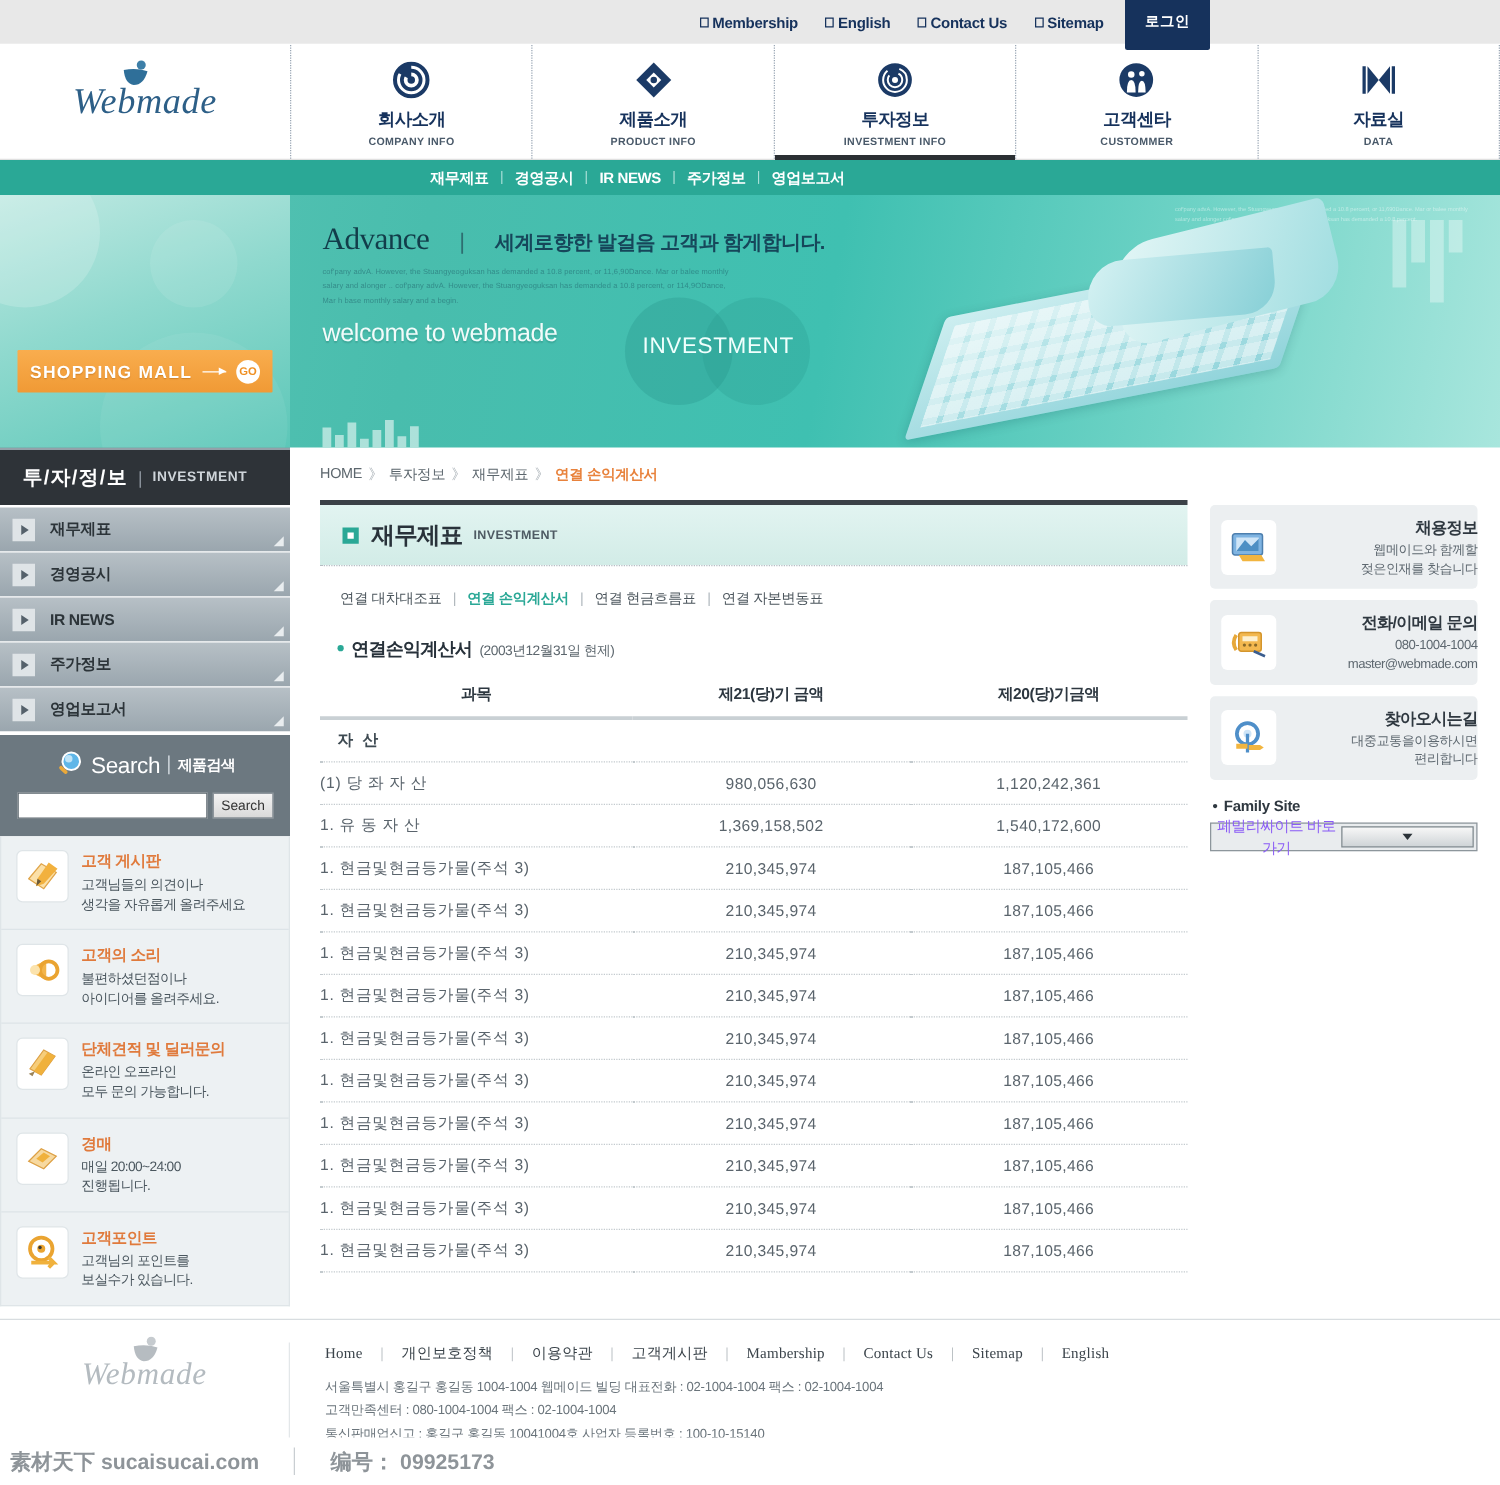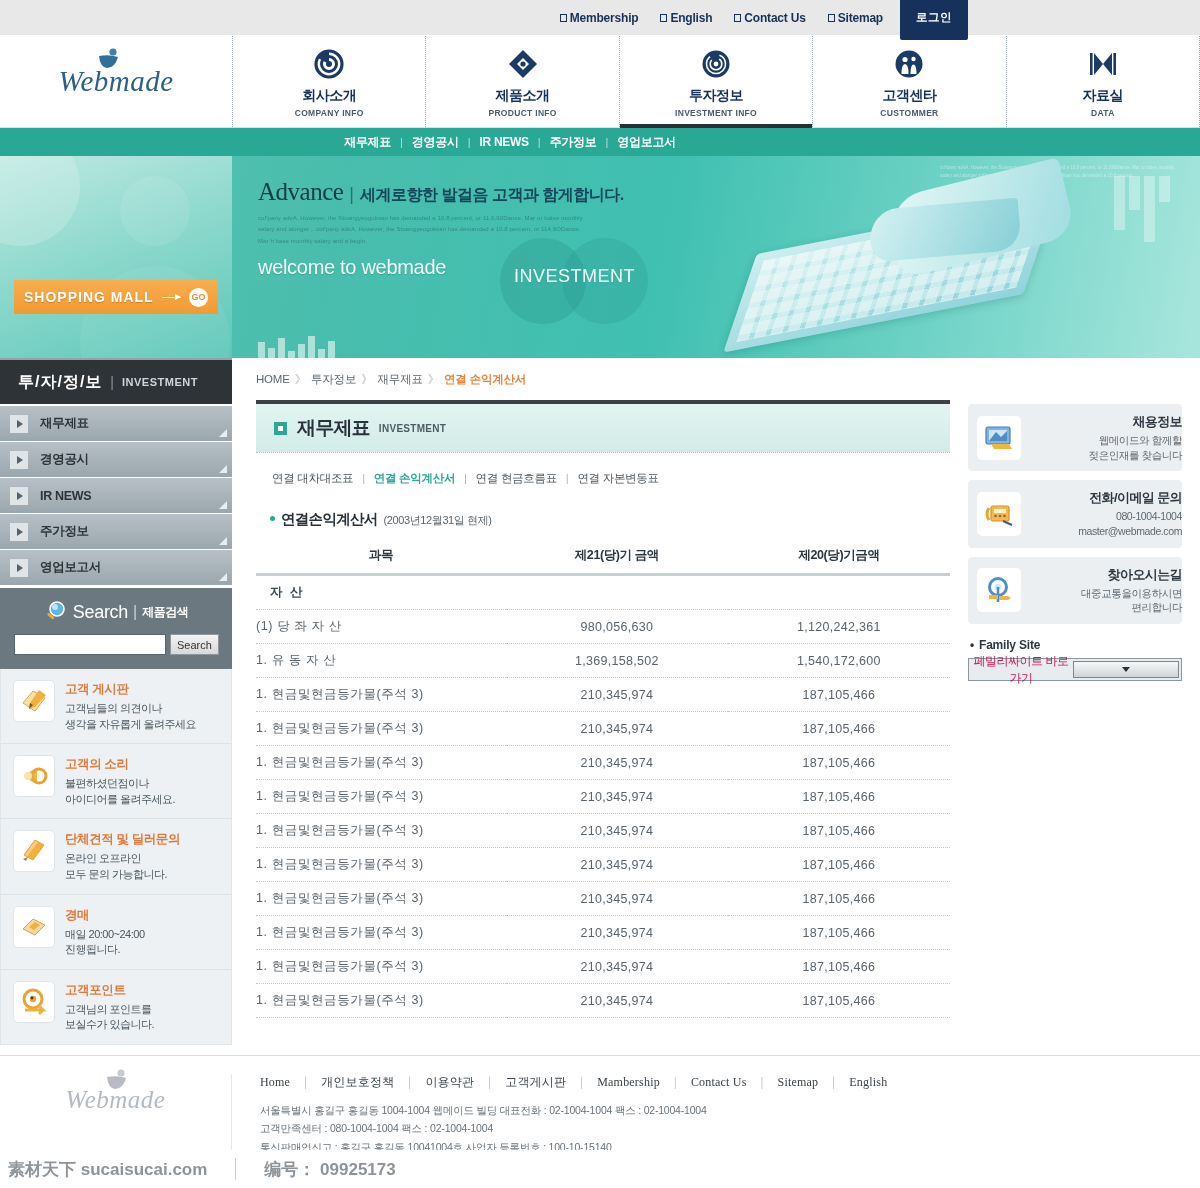--- a/index.html
+++ b/index.html
@@ -78,21 +78,21 @@
   .banner {
     height:202px; position:relative; overflow:hidden;
     background:linear-gradient(100deg,#5bc5b6 0%, #49bdad 28%, #3fc0b1 55%, #6fd3c6 78%, #a8e6dd 100%);
   }
   .banner-left-photo {
     position:absolute; left:0; top:0; width:232px; height:202px;
     background:linear-gradient(160deg,#bfe9e2 0%,#8fd9ce 45%,#5cc7b8 100%);
   }
   .blob { position:absolute; border-radius:50%; background:rgba(255,255,255,0.18); }
   .banner-text { position:absolute; left:258px; top:22px; width:700px; }
-  .adv-line { display:flex; align-items:baseline; gap:6px; }
+  .adv-line { display:flex; align-items:baseline; gap:24px; }
   .adv {
     font-family:"Liberation Serif", serif; font-size:25px;
     color:#123d4a; letter-spacing:-0.5px;
   }
   .adv-bar { color:#2e6e70; font-size:18px; }
   .adv-ko { font-size:16px; font-weight:bold; color:#16465a; letter-spacing:-0.5px; }
   .adv-small { margin-top:7px; width:330px; font-size:6px; line-height:1.9;
     color:rgba(20,70,85,0.42); letter-spacing:0.1px; }
   .welcome {
     margin-top:9px; font-size:20px; color:#f2fbfa; letter-spacing:-0.3px;
@@ -240,21 +240,21 @@
   .rbox-ic { width:44px; height:44px; flex:none; background:#fff; border-radius:5px;
     display:flex; align-items:center; justify-content:center; }
   .rbox-tx { flex:1; text-align:right; }
   .rbox-t { font-size:13px; font-weight:bold; color:#2f3840; letter-spacing:-0.6px; margin-bottom:2px; }
   .rbox-d { font-size:10.5px; color:#5e6870; line-height:1.4; letter-spacing:-0.4px; }
   .fam-label { margin:14px 0 6px 2px; font-size:12px; font-weight:bold;
     color:#2f3840; letter-spacing:-0.2px; }
   .fam-label::before { content:"\2022"; margin-right:5px; color:#2f3840; }
   .fam-sel { height:23px; border:1px solid #8d969c; background:#e9ecee;
     display:flex; align-items:center; justify-content:flex-end; padding-right:2px; position:relative; }
-  .fam-sel span { flex:1; text-align:center; font-size:12px; color:#be185d; letter-spacing:-0.5px; }
+  .fam-sel span { flex:1; text-align:center; font-size:12px; color:#8b5cf6; letter-spacing:-0.5px; }
   .fam-arrow { width:17px; height:17px; background:linear-gradient(180deg,#f7f7f7,#cfd4d7);
     border:1px solid #7d868c; display:flex; align-items:center; justify-content:center; }
   .fam-arrow::after { content:""; border-top:5px solid #2a3238;
     border-left:4px solid transparent; border-right:4px solid transparent; }
 
   
   .footer { margin-top:10px; border-top:1px solid #d8dde0; display:flex;
     padding-top:18px; height:120px; }
   .f-logo { width:232px; flex:none; display:flex; align-items:flex-start;
     justify-content:center; padding-top:12px; border-right:1px solid #e3e7e9; }

